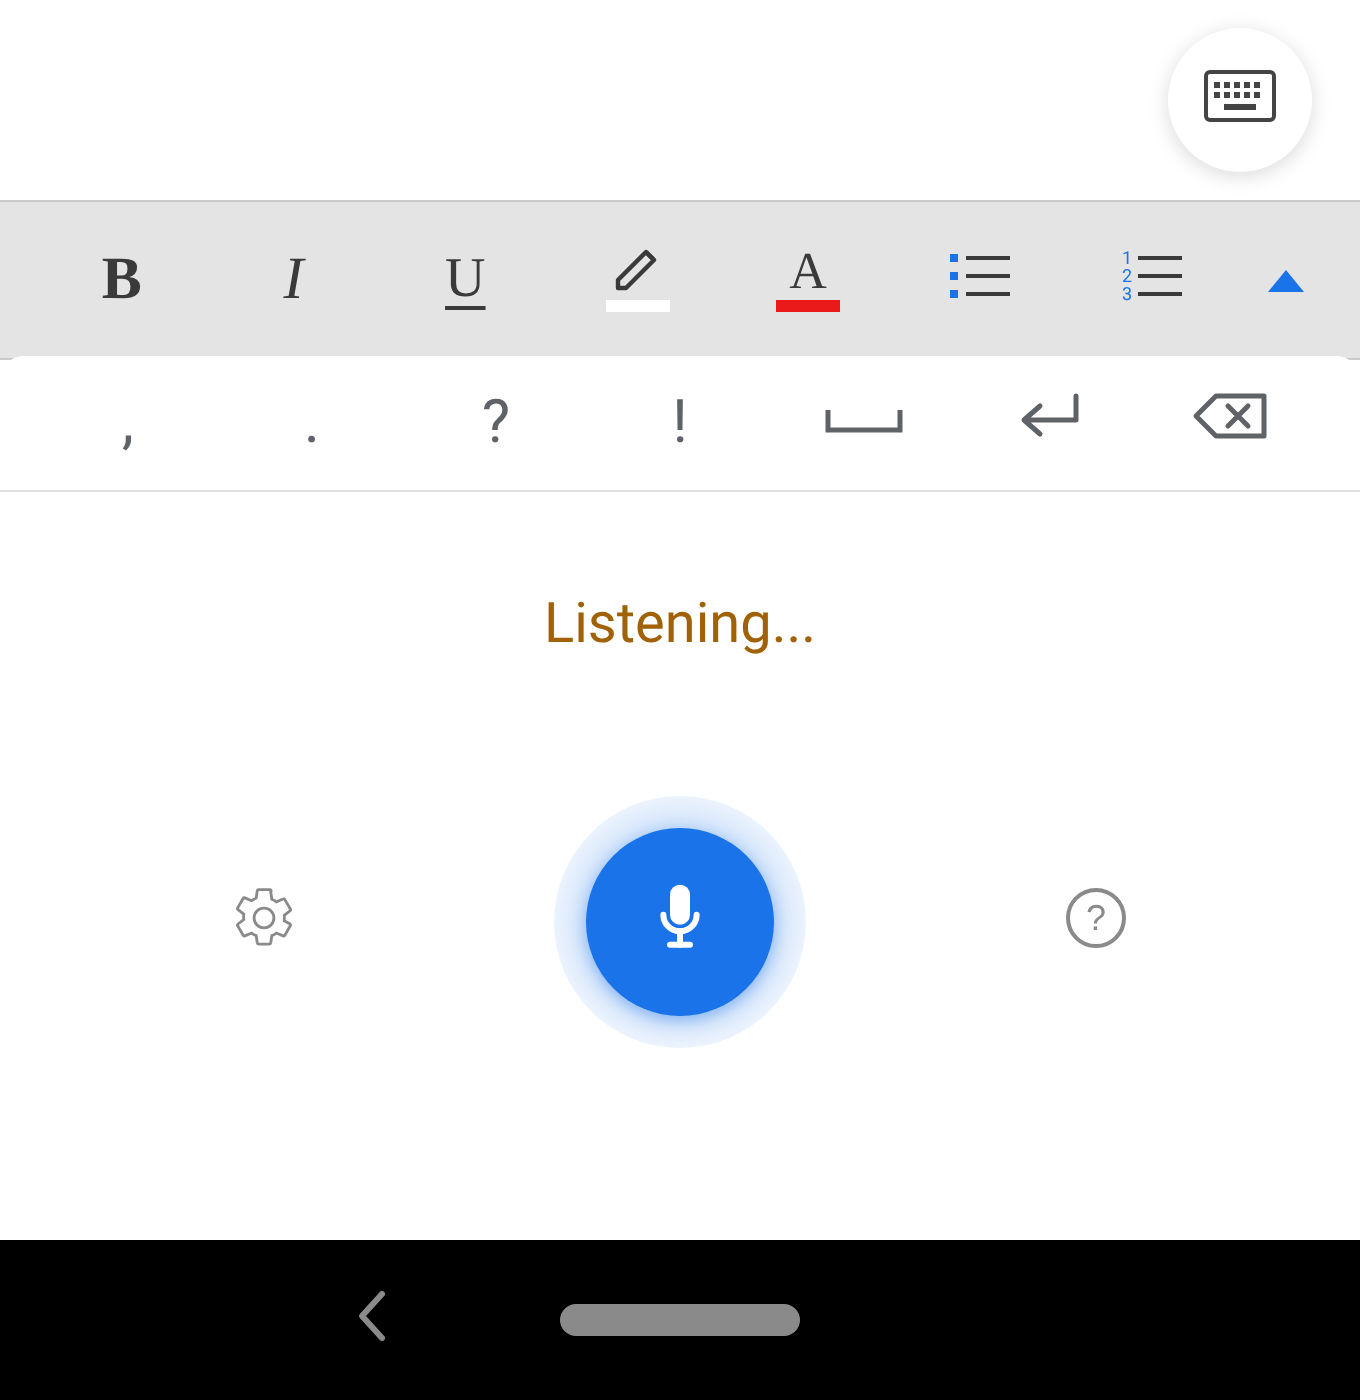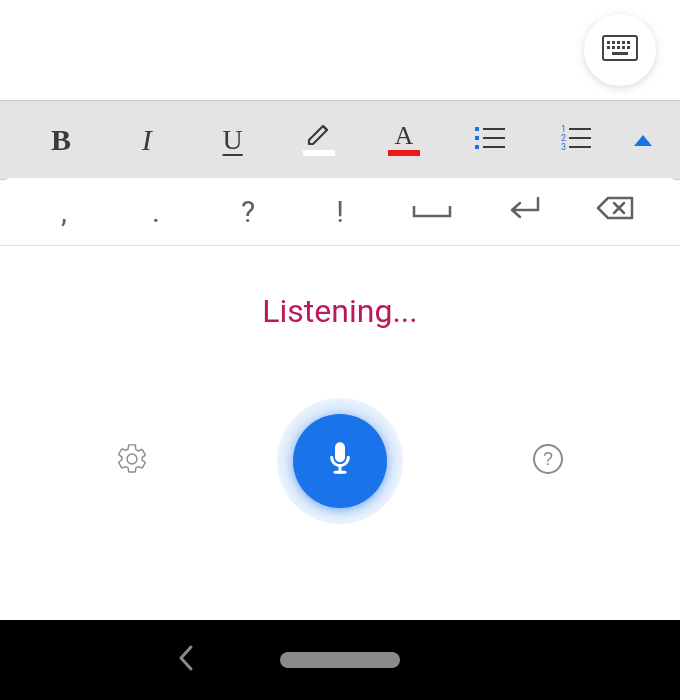--- a/index.html
+++ b/index.html
@@ -76,22 +76,22 @@
       color: #5f6368;
       font-size: 30px;
     }
     .status-area {
       height: 130px;
       display: flex;
       align-items: center;
       justify-content: center;
     }
     .status-text {
-      font-size: 32px;
-      color: #be185d;
+      font-size: 28px;
+      color: #a16207;
       font-weight: 400;
     }
     .mic-row {
       height: 170px;
       display: flex;
       align-items: center;
       justify-content: space-around;
       padding: 0 50px;
     }
     .side-btn {

